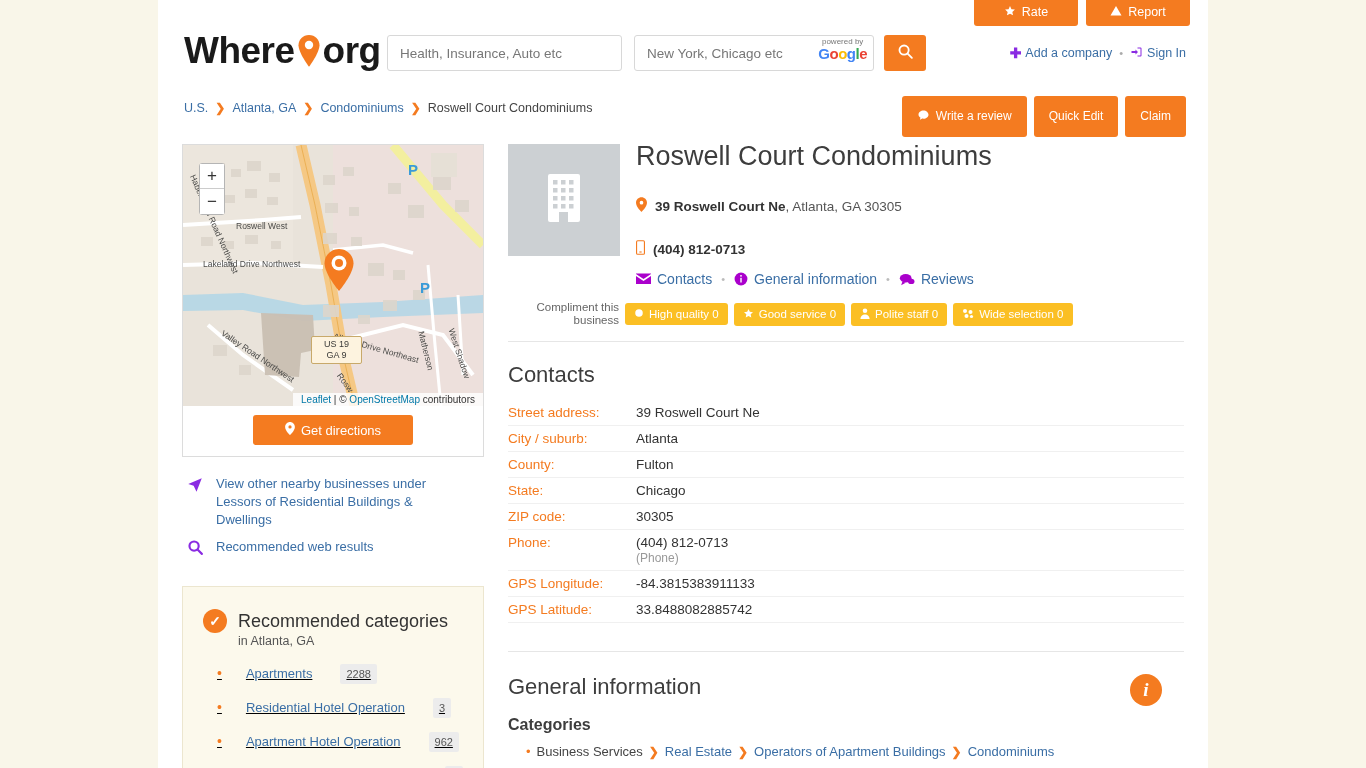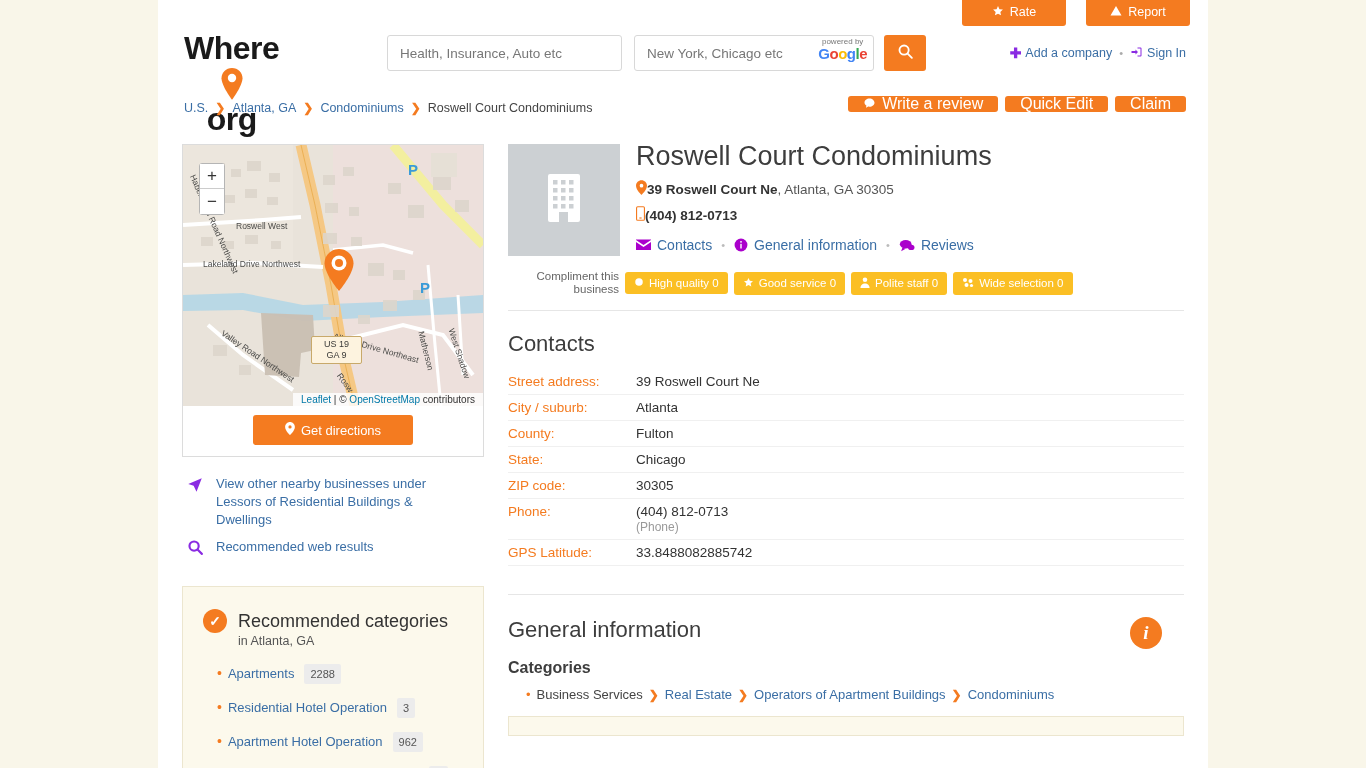--- a/index.html
+++ b/index.html
@@ -17,21 +17,21 @@
   .content-frame {
     position: absolute;
     left: 158px; top: 0;
     width: 1050px; height: 768px;
     background: #ffffff;
   }
 
   
   .topbar {
     position: absolute; right: 18px; top: 0;
-    display: flex; gap: 20px;
+    display: flex; gap: 8px;
   }
   .btn-orange {
     background: #f47b20;
     color: #ffffff;
     border: none;
     border-radius: 3px;
     font-size: 12.5px;
     font-family: "Liberation Sans", sans-serif;
     padding: 5px 14px;
     display: inline-flex; align-items: center; gap: 6px;
@@ -41,25 +41,24 @@
   }
   .topbar .btn-orange { border-radius: 0 0 3px 3px; min-width: 104px; justify-content: center; }
 
   
   .header {
     position: absolute; left: 0; top: 26px;
     width: 1050px; height: 62px;
   }
   .logo {
     position: absolute; left: 26px; top: 4px;
-    font-size: 32px; font-weight: bold; color: #1a1a1a;
+    font-size: 37px; font-weight: bold; color: #1a1a1a;
     letter-spacing: -0.5px;
     display: flex; align-items: center;
     font-family: "Liberation Sans", sans-serif;
-    flex-direction: column;
   }
   .logo .pin-logo {
     display: inline-block;
     width: 26px; height: 34px;
     position: relative; margin: 0 1px;
   }
   .search-area {
     position: absolute; left: 229px; top: 9px;
     display: flex; align-items: stretch;
   }
@@ -116,21 +115,21 @@
     font-size: 12.5px; display: flex; align-items: center; gap: 7px;
     color: #555;
   }
   .crumbs a { color: #3a6ea5; text-decoration: none; }
   .crumbs .chev { color: #f47b20; font-weight: bold; font-size: 12px; }
   .crumbs .cur { color: #444; }
   .crumb-actions {
     position: absolute; right: 22px; top: 0;
     display: flex; gap: 7px;
   }
-  .crumb-actions .btn-orange { height: 16px; font-size: 16px; padding: 0 15px; }
+  .crumb-actions .btn-orange { height: 41px; font-size: 12px; padding: 0 15px; }
 
   
   .col-left {
     position: absolute; left: 24px; top: 144px;
     width: 302px;
   }
   .col-right {
     position: absolute; left: 350px; top: 144px;
     width: 676px;
   }
@@ -220,22 +219,23 @@
     width: 24px; height: 24px; border-radius: 50%;
     background: #f47b20; color: #fff;
     display: flex; align-items: center; justify-content: center;
     font-size: 14px; font-weight: bold; flex: 0 0 24px;
   }
   .reccats h3 { font-size: 18px; font-weight: normal; color: #333; }
   .reccats-sub { font-size: 12.5px; color: #555; margin: 1px 0 0 35px; }
   .cat-list { list-style: none; margin: 16px 0 0 14px; }
   .cat-list li {
     margin-bottom: 14px; font-size: 13px;
-    display: flex; align-items: baseline; gap: 6px;
+    display: flex; align-items: baseline; gap: 24px;
     line-height: 18px;
+    text-decoration: underline;
   }
   .cat-list li::before {
     content: "•"; color: #f47b20; font-size: 14px;
   }
   .cat-list a { color: #3a6ea5; text-decoration: none; }
   .cnt {
     background: #ececec; color: #555; font-size: 11px;
     border-radius: 2px; padding: 1px 6px; margin-left: 4px;
     white-space: nowrap;
   }
@@ -246,22 +246,22 @@
     width: 112px; height: 112px; background: #ccd0d3;
     flex: 0 0 112px;
     display: flex; align-items: center; justify-content: center;
   }
   .biz-info { padding-left: 16px; flex: 1; }
   .biz-title {
     font-size: 27px; font-weight: normal; color: #3d3d3d;
     line-height: 32px; margin-top: -4px;
   }
   .biz-line {
-    font-size: 13.5px; color: #555; margin-top: 8px;
-    display: flex; align-items: center; 
+    font-size: 13.5px; color: #555; margin-top: 25px;
+    display: flex; align-items: center; gap: 8px;
   }
   .biz-line .addr-main { font-weight: bold; color: #333; }
   .biz-line .phone-num { font-weight: bold; color: #333; }
   .biz-nav {
     margin-top: 13px; font-size: 14px;
     display: flex; align-items: center; gap: 9px;
   }
   .biz-nav a { color: #3a6ea5; text-decoration: none; display: inline-flex; align-items: center; gap: 6px; }
   .biz-nav .dot { color: #bbb; font-size: 11px; }
   .nav-ico { color: #aa00cc; display: inline-flex; }
@@ -720,20 +720,24 @@
             <td class="v">30305</td>
           </tr>
           <tr>
             <td class="k">Phone:</td>
             <td class="v">
               <span>(404) 812-0713</span><br>
               <span class="subnote">(Phone)</span>
             </td>
           </tr>
           <tr>
+            <td class="k">GPS Longitude:</td>
+            <td class="v">-84.3815383911133</td>
+          </tr>
+          <tr>
             <td class="k">GPS Latitude:</td>
             <td class="v">33.8488082885742</td>
           </tr>
         </tbody>
       </table>
 
       <div class="gi-wrap">
         <div class="info-badge">i</div>
         <h2 class="section-title" style="margin-top:4px;">General information</h2>
         <h3 class="gi-sub">Categories</h3>

